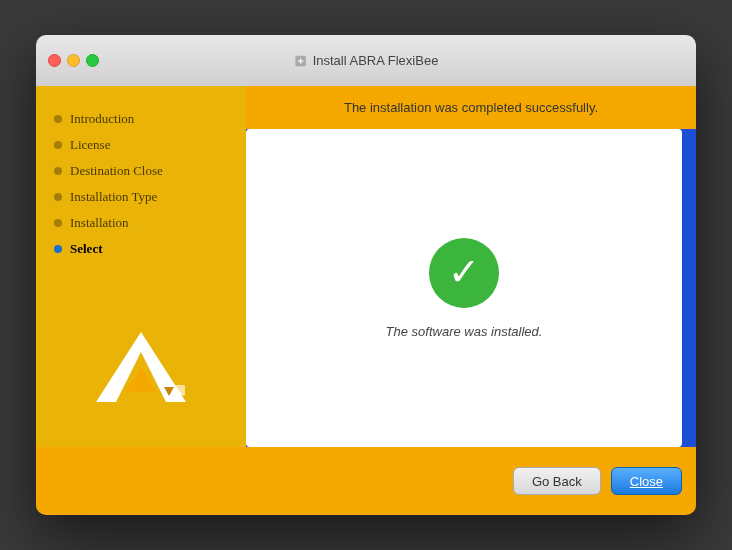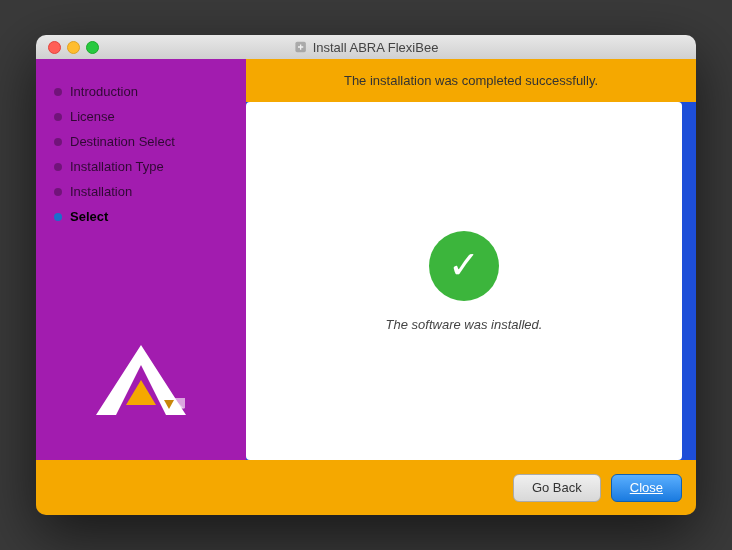--- a/index.html
+++ b/index.html
@@ -19,21 +19,21 @@
       height: 480px;
       border-radius: 10px;
       overflow: hidden;
       box-shadow: 0 20px 60px rgba(0,0,0,0.6);
       display: flex;
       flex-direction: column;
     }
 
     .title-bar {
       background: linear-gradient(to bottom, #e8e8e8, #d0d0d0);
-      height: 24px;
+      height: 51px;
       display: flex;
       align-items: center;
       padding: 12px 12px;
       position: relative;
       flex-shrink: 0;
     }
 
     .traffic-lights {
       display: flex;
       gap: 6px;
@@ -69,26 +69,27 @@
       opacity: 0.6;
     }
 
     .window-body {
       display: flex;
       flex: 1;
       overflow: hidden;
     }
 
     .sidebar {
-      background: #a21caf;
+      background: #eab308;
       width: 210px;
       flex-shrink: 0;
       display: flex;
       flex-direction: column;
       padding: 20px 0;
+      font-family: Liberation Serif, serif;
     }
 
     .sidebar-nav {
       flex: 1;
       padding: 0 0 10px 0;
     }
 
     .nav-item {
       display: flex;
       align-items: center;
@@ -178,21 +179,21 @@
 
     .success-subtitle {
       font-size: 13px;
       color: #444;
       text-align: center;
       font-style: italic;
     }
 
     .footer {
       background: #F5A800;
-      height: 55px;
+      height: 68px;
       display: flex;
       align-items: center;
       justify-content: flex-end;
       padding: 0 14px;
       gap: 10px;
       flex-shrink: 0;
     }
 
     .btn {
       height: 28px;
@@ -244,21 +245,21 @@
         <div class="nav-item">
           <div class="nav-dot inactive"></div>
           <span>Introduction</span>
         </div>
         <div class="nav-item">
           <div class="nav-dot inactive"></div>
           <span>License</span>
         </div>
         <div class="nav-item">
           <div class="nav-dot inactive"></div>
-          <span>Destination Select</span>
+          <span>Destination Close</span>
         </div>
         <div class="nav-item">
           <div class="nav-dot inactive"></div>
           <span>Installation Type</span>
         </div>
         <div class="nav-item">
           <div class="nav-dot inactive"></div>
           <span>Installation</span>
         </div>
         <div class="nav-item active">

